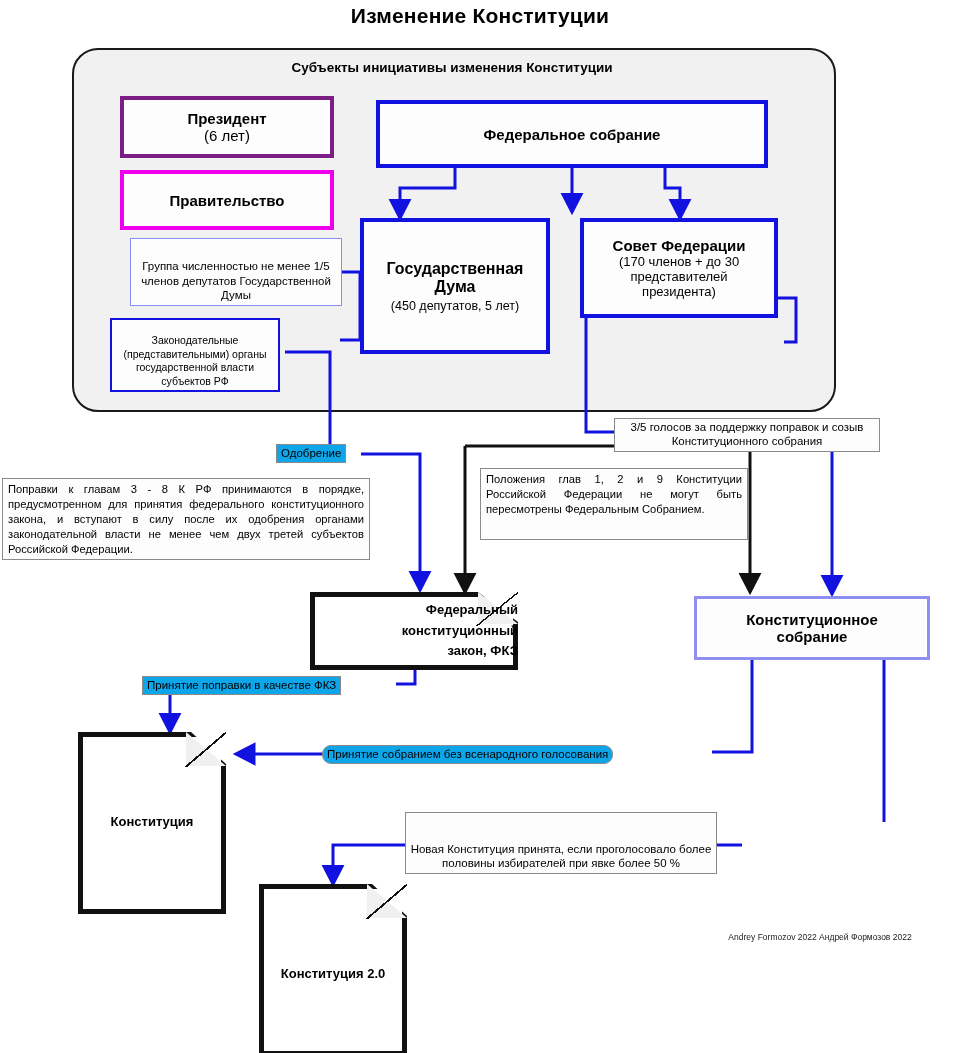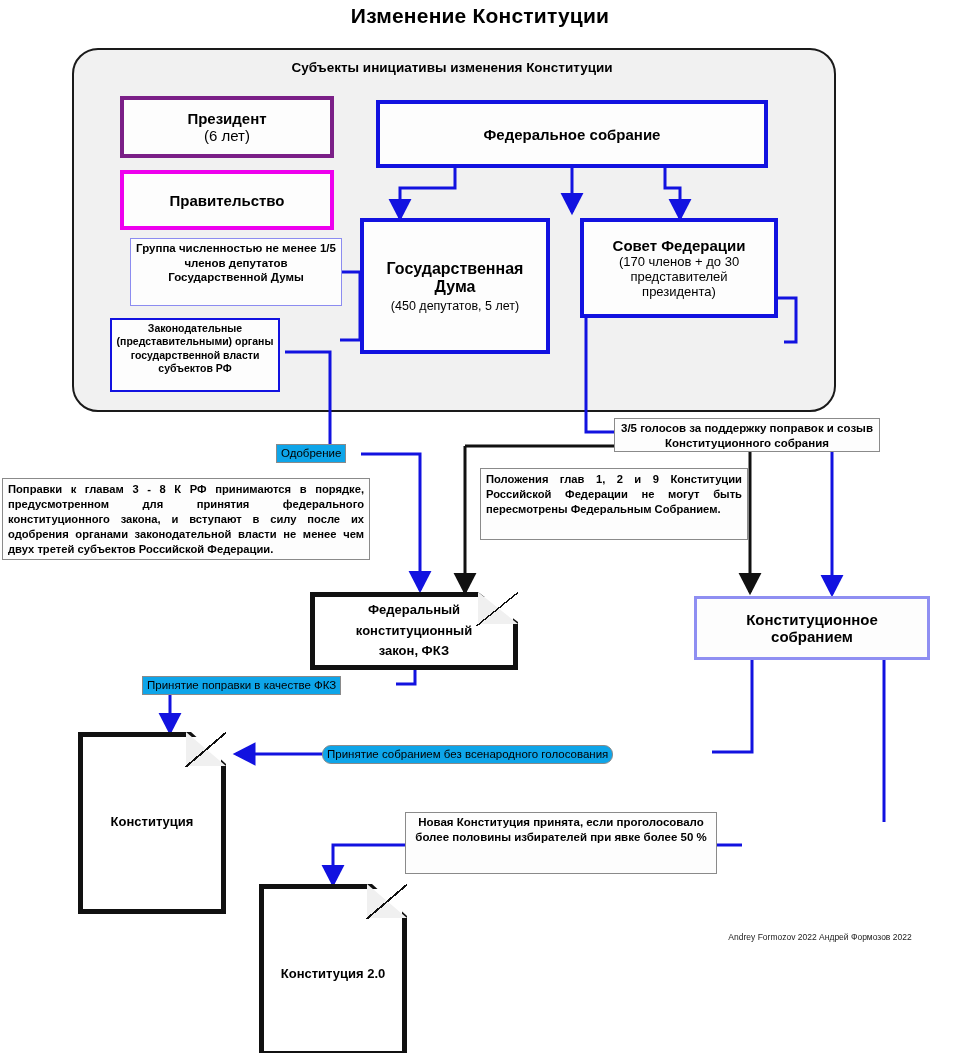--- a/index.html
+++ b/index.html
@@ -23,22 +23,22 @@
 
   .b-president{border:4px solid #7b1f87;}
   .b-goverment{border:4px solid #ee00ee;}
   .b-blue{border:4px solid #1212e0;}
   .b-thin-violet{border:1.5px solid #8c8cf0;}
   .b-thin-grey{border:1px solid #8a8a8a;}
   .b-lav{border:3px solid #8f8ff2;}
 
   .note{position:absolute;box-sizing:border-box;background:#fdfdfd;
         font-size:11.5px;line-height:1.28;text-align:center;
-        display:flex;flex-direction:column;align-items:center;justify-content:flex-start;
-        padding:2px 4px;font-weight:bold;}
+        display:flex;flex-direction:column;align-items:center;justify-content:flex-end;
+        padding:2px 4px;}
   .note.just{text-align:justify;align-items:stretch;display:block;padding:3px 5px;}
   .lbl{position:absolute;box-sizing:border-box;background:#0ea5e9;
        border:1px solid #8a8a8a;font-size:11.5px;line-height:15px;
        padding:1px 4px;white-space:nowrap;}
 
   .doc{position:absolute;box-sizing:border-box;}
   .doc .body{position:absolute;inset:0;background:#ffffff;
              border:5px solid #111;}
   .doc .cap{position:absolute;left:0;right:0;text-align:center;
             font-size:13px;font-weight:bold;}
@@ -168,34 +168,34 @@
   <div class="note b-thin-grey" style="left:405px;top:812px;width:312px;height:62px;font-size:11.5px;">
     <span>Новая Конституция принята, если проголосовало более половины избирателей при явке более 50 %</span>
   </div>
 
   <div class="lbl" style="left:276px;top:444px;">Одобрение</div>
   <div class="lbl" style="left:142px;top:676px;">Принятие поправки в качестве ФКЗ</div>
   <div class="lbl" style="left:322px;top:745px;border-radius:9px;">Принятие собранием без всенародного голосования</div>
 
   <div class="bx b-lav" style="left:694px;top:596px;width:236px;height:64px;font-size:15px;">
     <div class="l1">Конституционное</div>
-    <div class="l1">собранием</div>
+    <div class="l1">собрание</div>
   </div>
 
 
   <div class="doc" style="left:310px;top:592px;width:208px;height:78px;">
     <div class="body" style="clip-path:polygon(0 0, 168px 0, 100% 30px, 100% 100%, 0 100%);"></div>
     <div style="position:absolute;right:0;top:0;width:40px;height:32px;
                 background:#f0f0f0;
                 clip-path:polygon(0 0, 100% 100%, 0 100%);
                 border-left:0;"></div>
     <div style="position:absolute;right:0;top:0;width:42px;height:34px;
                 background:linear-gradient(to bottom right, transparent 49.3%, #111 49.3%, #111 52%, transparent 52%);"></div>
     <div style="position:absolute;inset:0;display:flex;flex-direction:column;
-                align-items:center;justify-content:center;font-size:13px;font-weight:bold;line-height:1.6;">
+                align-items:flex-end;justify-content:center;font-size:13px;font-weight:bold;line-height:1.6;">
       <div>Федеральный</div>
       <div>конституционный</div>
       <div>закон, ФКЗ</div>
     </div>
   </div>
 
   <div class="doc" style="left:78px;top:732px;width:148px;height:182px;">
     <div class="body" style="clip-path:polygon(0 0, 113px 0, 100% 32px, 100% 100%, 0 100%);"></div>
     <div style="position:absolute;right:0;top:0;width:40px;height:34px;
                 background:#f0f0f0;clip-path:polygon(0 0, 100% 100%, 0 100%);"></div>

